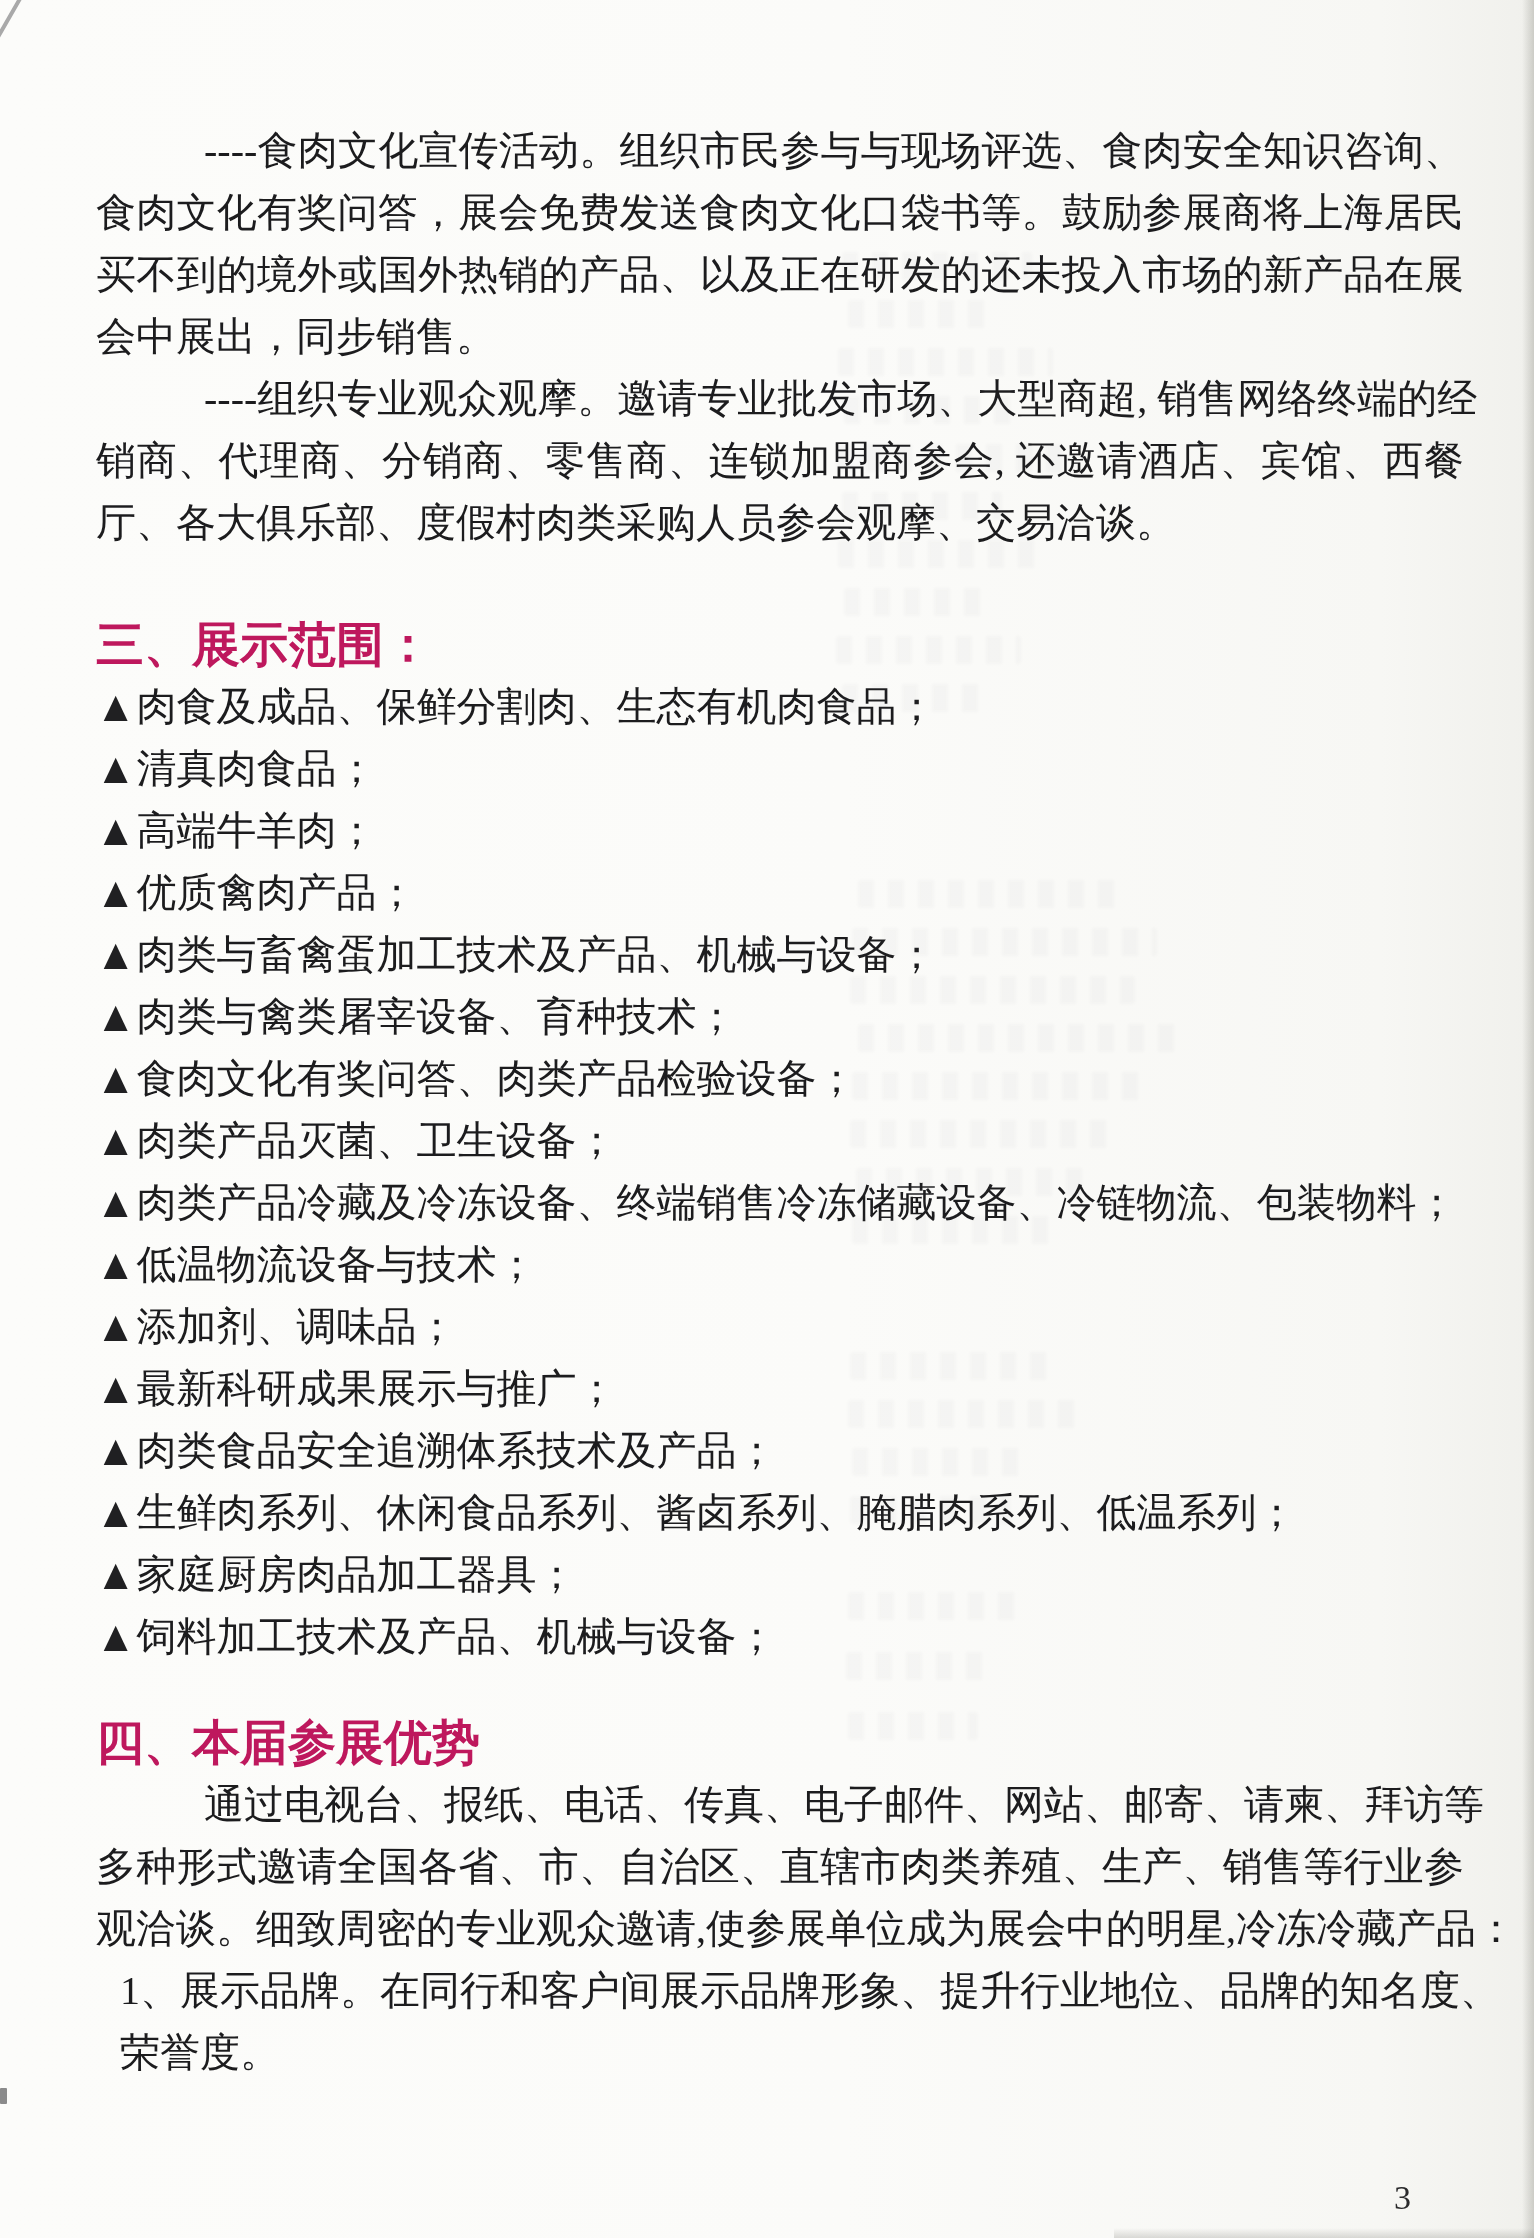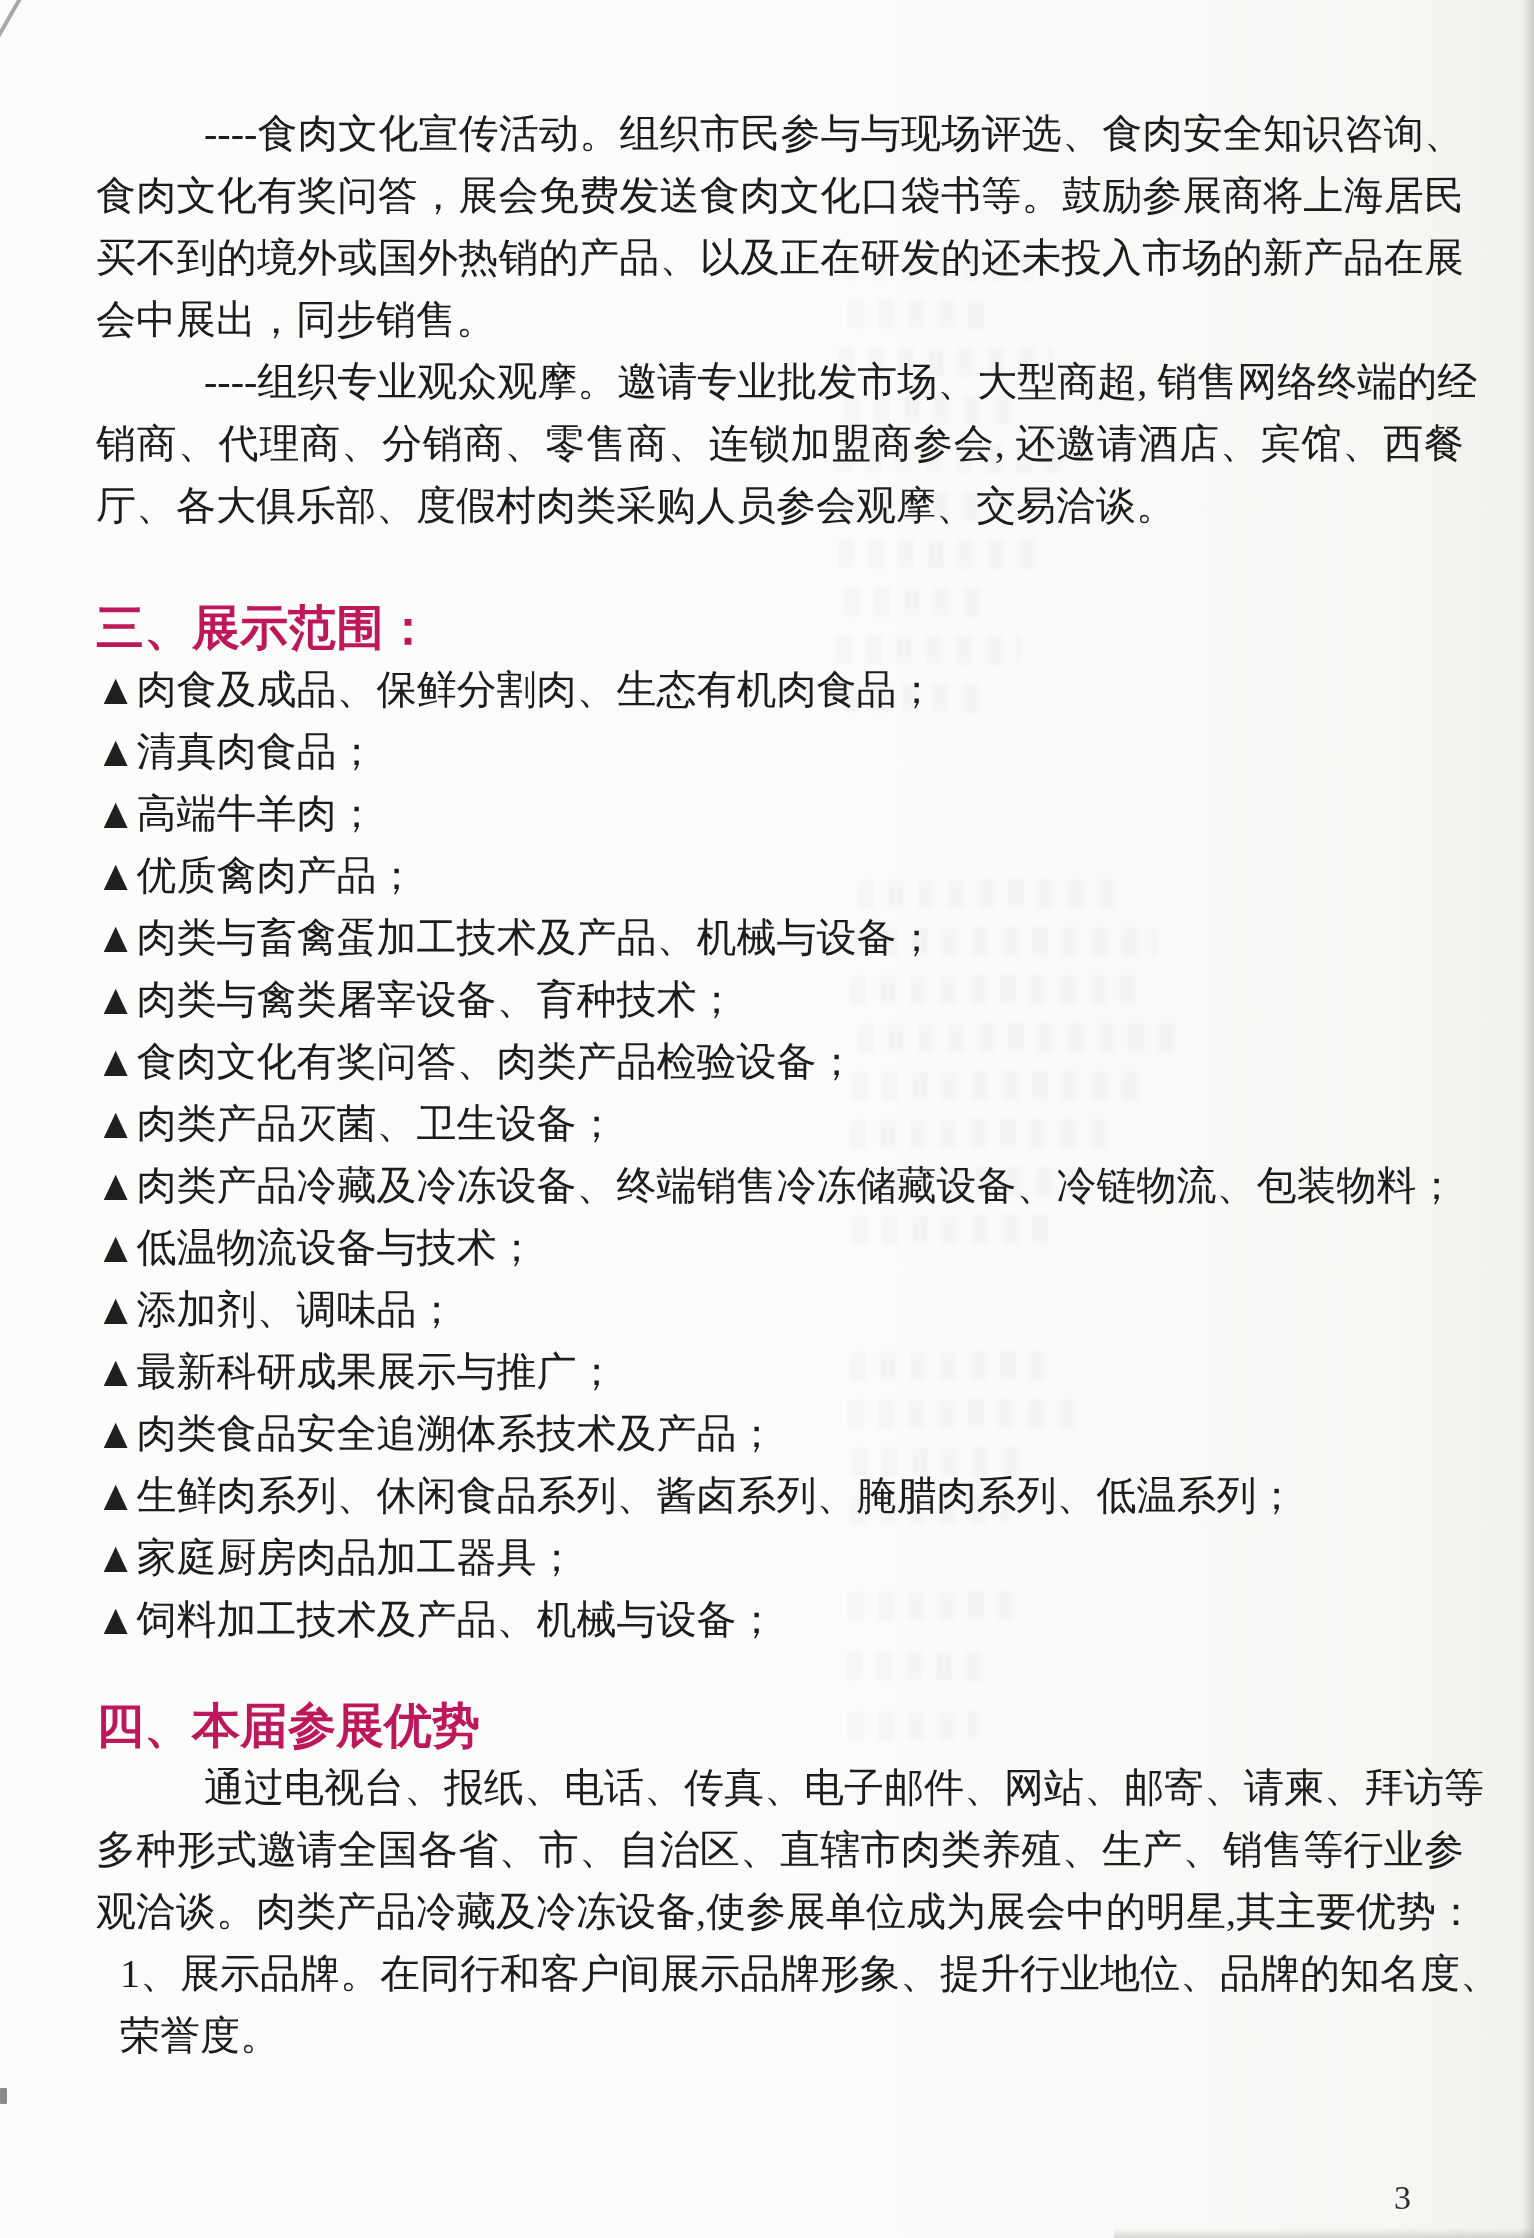--- a/index.html
+++ b/index.html
@@ -4,21 +4,21 @@
 <style>
   html,body{margin:0;padding:0;}
   body{
     width:1534px;height:2238px;position:relative;overflow:hidden;
     background:linear-gradient(90deg,#fcfcfa 0%,#fbfbf9 55%,#f7f7f4 90%,#f0f0ec 100%);
     font-family:"Liberation Serif","DejaVu Serif",serif;
     color:#1c1c1e;
   }
   .page{position:absolute;inset:0;}
   .content{
-    position:absolute;left:96px;top:103px;width:1368px;
+    position:absolute;left:96px;top:120px;width:1368px;
     font-size:40px;line-height:62px;overflow:visible;
   }
   .para{margin:0;}
   .line{
     text-align:justify;text-align-last:justify;
     white-space:nowrap;
   }
   .line.short{text-align:left;text-align-last:left;}
   .para .line:first-child{text-indent:108px;}
   .heading{
@@ -101,21 +101,21 @@
         <li><span class="tri">▲</span><span>生鲜肉系列、休闲食品系列、酱卤系列、腌腊肉系列、低温系列；</span></li>
         <li><span class="tri">▲</span><span>家庭厨房肉品加工器具；</span></li>
         <li><span class="tri">▲</span><span>饲料加工技术及产品、机械与设备；</span></li>
       </ul>
 
     <h2 class="heading h4">四、本届参展优势</h2>
 
     <div id="adv-para" class="para">
         <div class="line">通过电视台、报纸、电话、传真、电子邮件、网站、邮寄、请柬、拜访等</div>
         <div class="line">多种形式邀请全国各省、市、自治区、直辖市肉类养殖、生产、销售等行业参</div>
-        <div class="line">观洽谈。肉类产品冷藏及冷冻设备,使参展单位成为展会中的明星,其主要优势：</div>
+        <div class="line">观洽谈。细致周密的专业观众邀请,使参展单位成为展会中的明星,冷冻冷藏产品：</div>
       </div>
 
     <div id="adv-list">
         <div class="num-item">
           <div class="line">1、展示品牌。在同行和客户间展示品牌形象、提升行业地位、品牌的知名度、</div>
           <div class="line short">荣誉度。</div>
         </div>
       </div>
   </div>
 

